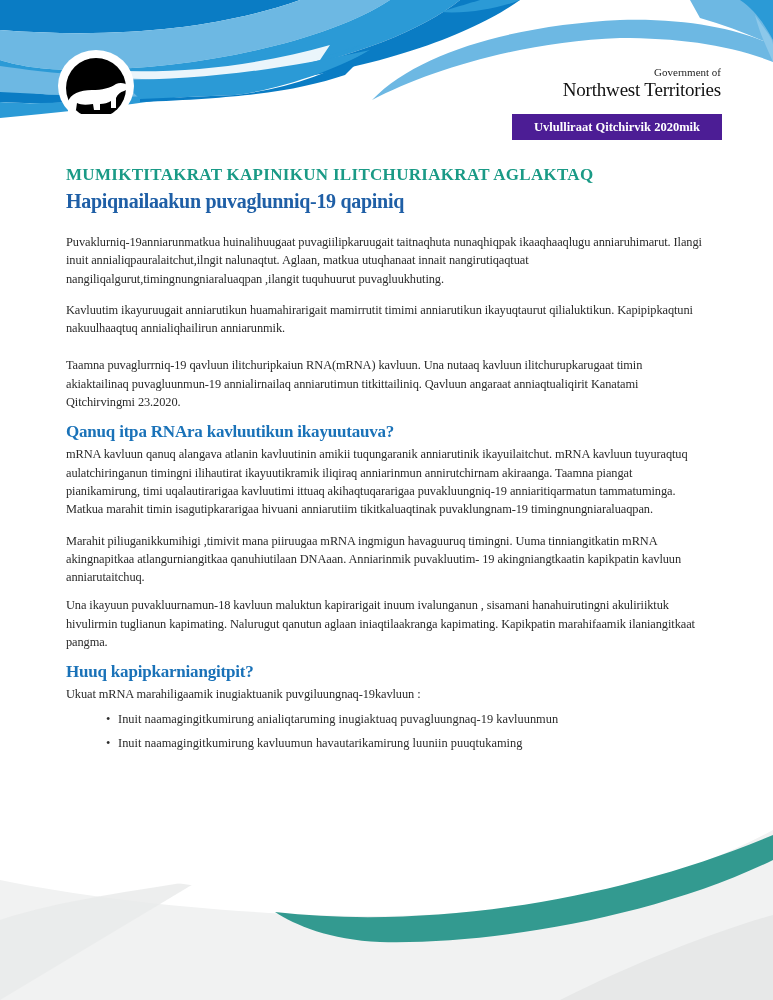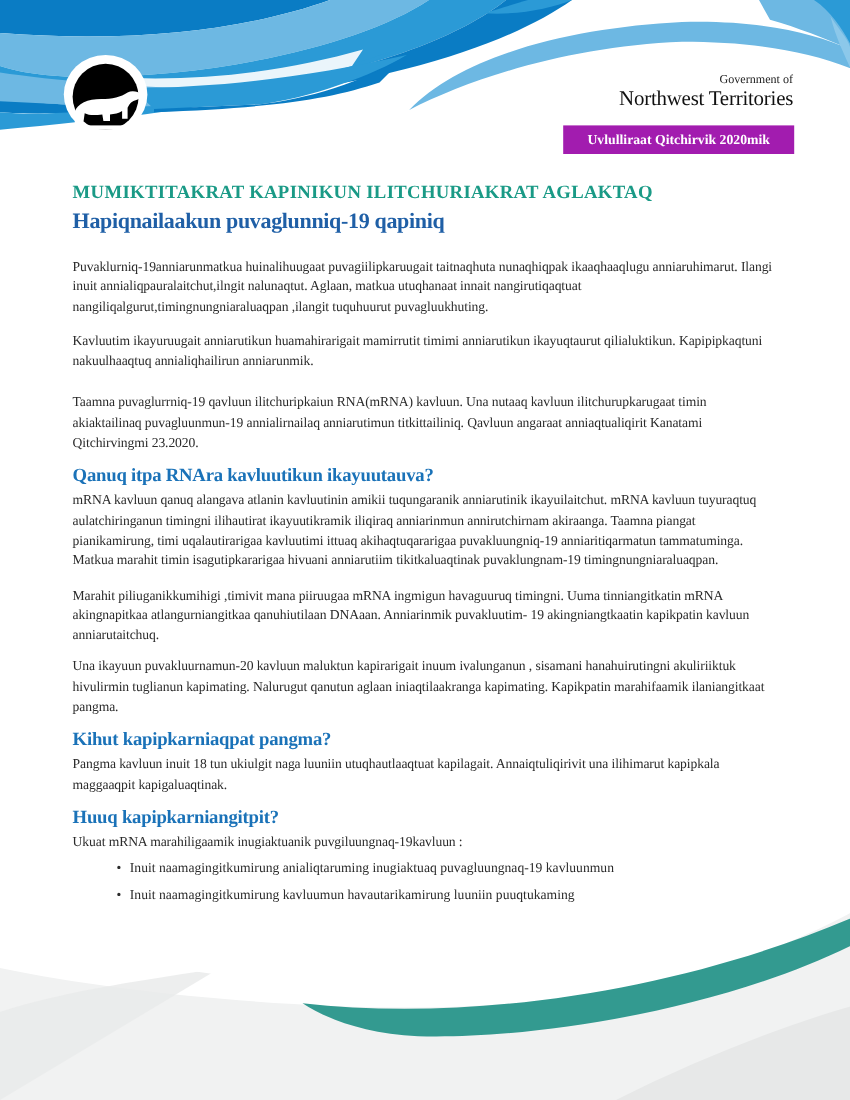--- a/index.html
+++ b/index.html
@@ -13,21 +13,21 @@
   .content { position: absolute; left: 0; top: 0; width: 773px; height: 1000px; z-index: 1; font-family: Liberation Serif, serif; }
 
   .logo { position: absolute; left: 50px; top: 48px; width: 86px; height: 70px; }
 
   .gov-block { position: absolute; right: 52px; top: 66px; text-align: right; }
   .gov-small { font-size: 11px; color: #222; line-height: 13px; }
   .gov-large { font-size: 19px; color: #111; line-height: 22px; letter-spacing: -0.2px; }
 
   .date-badge {
     position: absolute; left: 512px; top: 114px; width: 210px; height: 26px;
-    background: #a21caf; color: #ffffff;
+    background: #4c1d95; color: #ffffff;
     font-size: 12.5px; font-weight: bold;
     display: flex; align-items: center; justify-content: center;
   }
 
   .kicker {
     position: absolute; left: 66px; top: 165px;
     font-size: 17px; font-weight: bold; color: #1a9a86; letter-spacing: 0.3px;
     white-space: nowrap;
   }
   .title {
@@ -111,27 +111,23 @@
     <p class="p" style="margin-bottom:19px;">Kavluutim ikayuruugait anniarutikun huamahirarigait mamirrutit timimi anniarutikun ikayuqtaurut qilialuktikun. Kapipipkaqtuni nakuulhaaqtuq annialiqhailirun anniarunmik.</p>
     <p class="p" style="margin-bottom:10px;">Taamna puvaglurrniq-19 qavluun ilitchuripkaiun RNA(mRNA) kavluun. Una nutaaq kavluun ilitchurupkarugaat timin akiaktailinaq puvagluunmun-19 annialirnailaq anniarutimun titkittailiniq. Qavluun angaraat anniaqtualiqirit Kanatami Qitchirvingmi 23.2020.</p>
 
     <div>
       <h2 class="h2" style="margin-bottom:2px;">Qanuq itpa RNAra kavluutikun ikayuutauva?</h2>
       <p class="p" style="margin-bottom:13px;">mRNA kavluun qanuq alangava atlanin kavluutinin amikii tuqungaranik anniarutinik ikayuilaitchut. mRNA kavluun tuyuraqtuq aulatchiringanun timingni ilihautirat ikayuutikramik iliqiraq anniarinmun annirutchirnam akiraanga. Taamna piangat pianikamirung, timi uqalautirarigaa kavluutimi ittuaq akihaqtuqararigaa puvakluungniq-19  anniaritiqarmatun tammatuminga. Matkua marahit timin isagutipkararigaa hivuani anniarutiim tikitkaluaqtinak puvaklungnam-19 timingnungniaraluaqpan.</p>
       <p class="p" style="margin-bottom:10px;">Marahit piliuganikkumihigi ,timivit mana piiruugaa mRNA ingmigun havaguuruq timingni. Uuma tinniangitkatin mRNA akingnapitkaa atlangurniangitkaa qanuhiutilaan DNAaan. Anniarinmik puvakluutim- 19 akingniangtkaatin kapikpatin kavluun anniarutaitchuq.</p>
     </div>
 
     <div>
-      <p class="p" style="margin-bottom:10px;">Una ikayuun puvakluurnamun-20 kavluun maluktun kapirarigait inuum ivalunganun , sisamani hanahuirutingni akuliriiktuk hivulirmin tuglianun kapimating. Nalurugut qanutun aglaan iniaqtilaakranga kapimating. Kapikpatin marahifaamik ilaniangitkaat pangma.</p>
+      <p class="p" style="margin-bottom:10px;">Una ikayuun puvakluurnamun-18 kavluun maluktun kapirarigait inuum ivalunganun , sisamani hanahuirutingni akuliriiktuk hivulirmin tuglianun kapimating. Nalurugut qanutun aglaan iniaqtilaakranga kapimating. Kapikpatin marahifaamik ilaniangitkaat pangma.</p>
     </div>
 
-    <div>
-      <h2 class="h2" style="margin-bottom:2px;">Kihut kapipkarniaqpat pangma?</h2>
-      <p class="p" style="margin-bottom:10px;">Pangma kavluun inuit 18 tun ukiulgit naga luuniin utuqhautlaaqtuat kapilagait. Annaiqtuliqirivit una ilihimarut kapipkala maggaaqpit kapigaluaqtinak.</p>
-    </div>
 
     <div>
       <h2 class="h2" style="margin-bottom:2px;">Huuq kapipkarniangitpit?</h2>
       <p class="p" style="margin-bottom:6px;">Ukuat mRNA marahiligaamik inugiaktuanik puvgiluungnaq-19kavluun :</p>
       <ul class="bullets">
         <li style="margin-bottom:6px;">
           <span class="dot">•</span>
           <span>Inuit naamagingitkumirung anialiqtaruming inugiaktuaq puvagluungnaq-19 kavluunmun</span>
         </li>
         <li>

